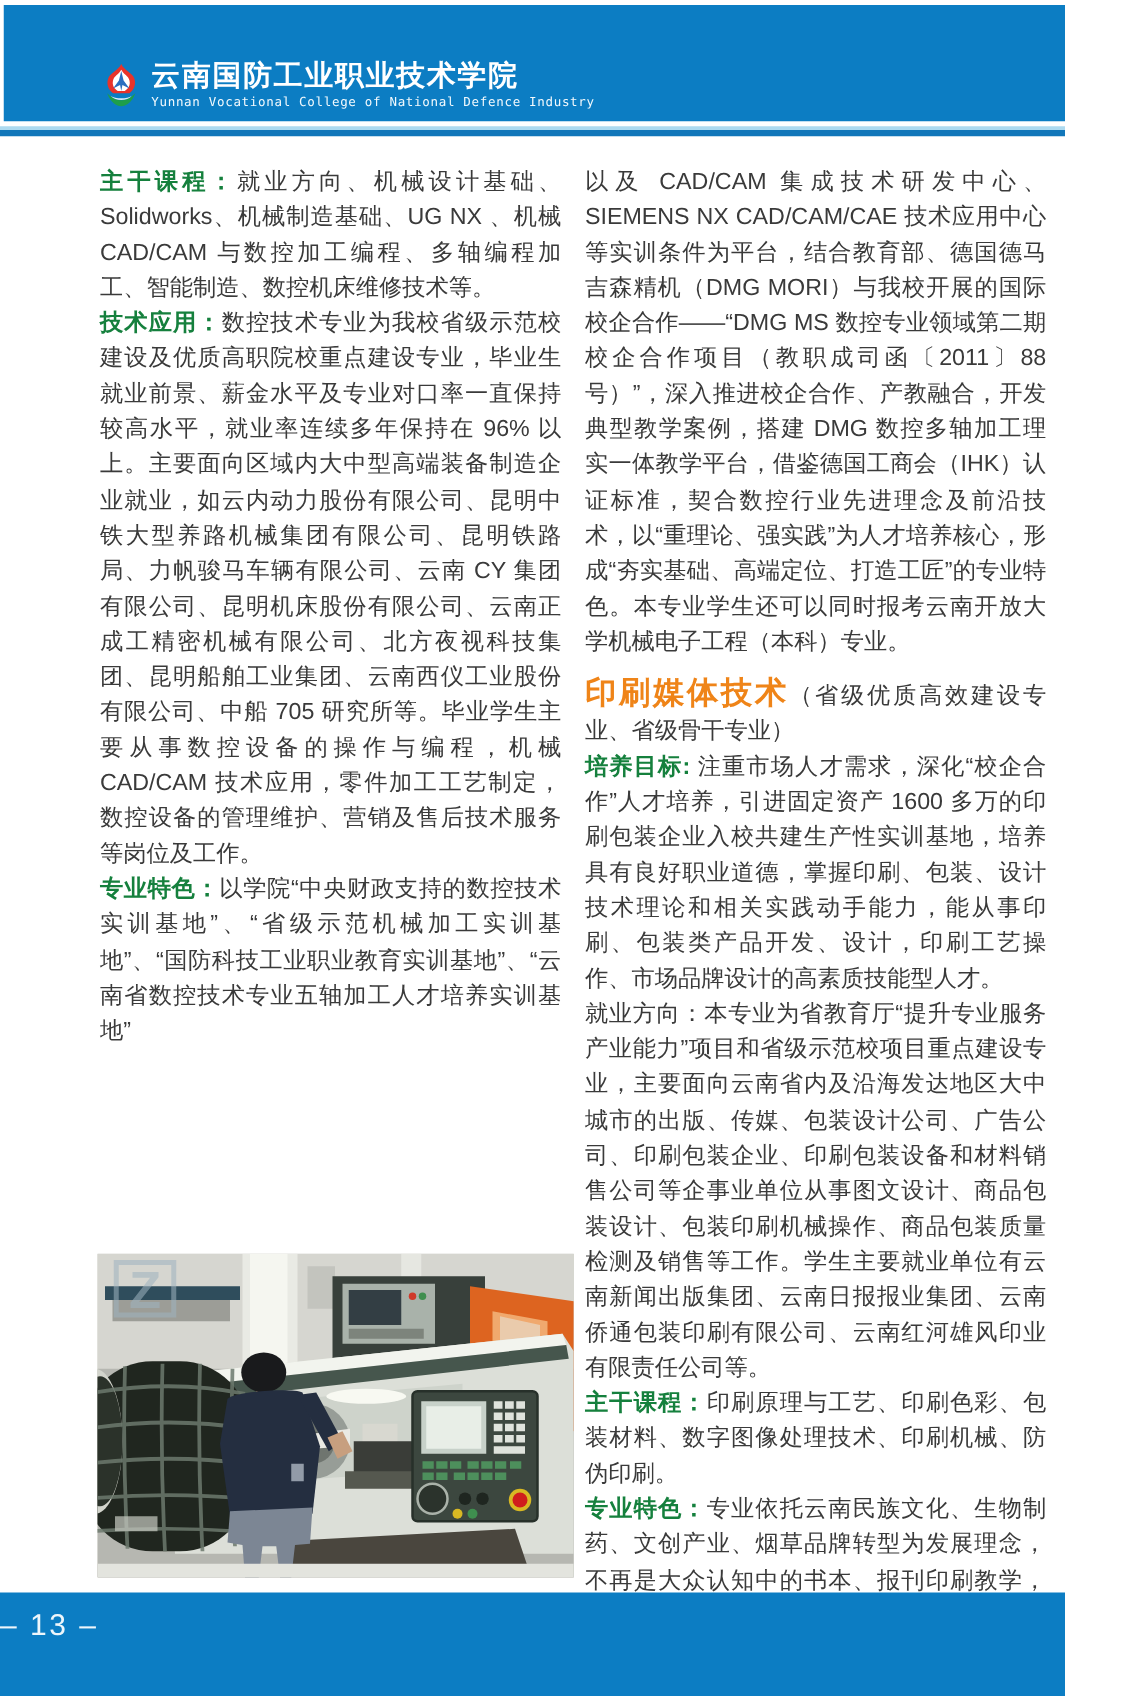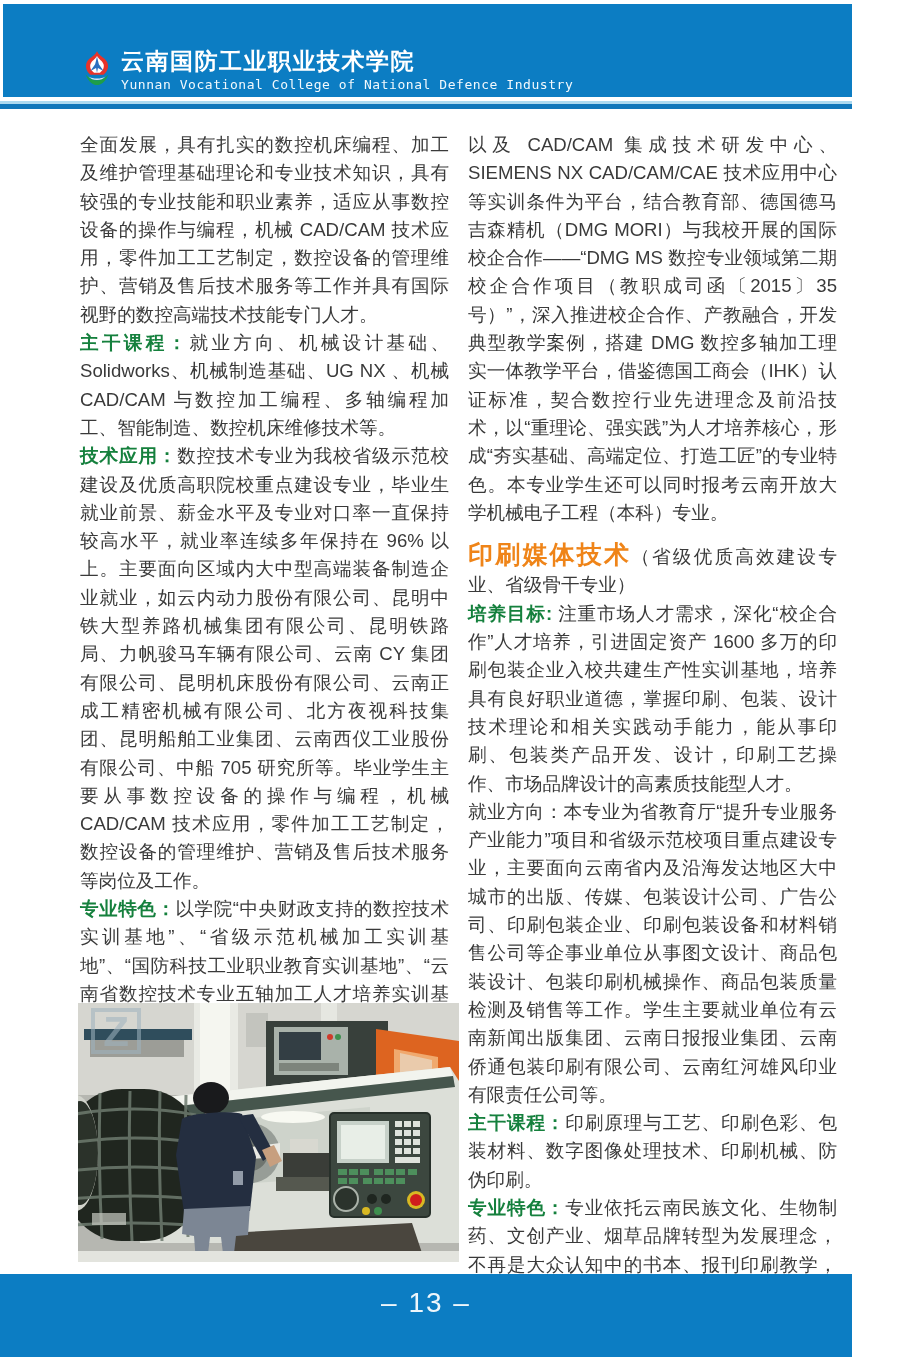--- a/index.html
+++ b/index.html
@@ -8,40 +8,40 @@
 
   
   .header{position:absolute;top:4px;left:3px;right:0;height:93px;background:#0c7dc3;}
   .stripe-light{position:absolute;top:101px;left:0;right:0;height:3px;background:#addaf0;}
   .stripe-blue{position:absolute;top:104px;left:0;right:0;height:5px;background:#1177ba;}
   .logo{position:absolute;left:82px;top:48px;display:flex;align-items:flex-start;}
   .emblem{width:30px;height:38px;flex:0 0 auto;margin-top:2px;}
   .logo-text{margin-left:9px;color:#ffffff;}
   .school-zh{font-size:23px;font-weight:bold;letter-spacing:1.5px;line-height:26px;
              font-family:"DejaVu Serif","Liberation Serif",serif;}
-  .school-en{font-size:13px;letter-spacing:.55px;margin-top:3px;color:#f2f9fd;
+  .school-en{font-size:10px;letter-spacing:.55px;margin-top:3px;color:#f2f9fd;
              font-family:"DejaVu Sans Mono","Liberation Mono",monospace;}
 
   
   .col{position:absolute;top:131px;width:369px;font-size:18.6px;line-height:28.3px;
        text-align:justify;color:#3a3a3a;}
   .col p{margin:0;}
   .col-left{left:80px;}
   .col-right{left:468px;}
   .lbl{font-weight:bold;color:#15803d;margin-top:41px;}
   .section-head{margin-top:13px !important;}
   .major-title{color:#ef8418;font-weight:bold;font-size:25px;}
 
   
   .photo{position:absolute;left:78px;top:1003px;width:381px;height:259px;background:#c9cac4;}
   .photo svg{display:block;width:100%;height:100%;}
 
   
   .footer{position:absolute;left:0;right:0;top:1274px;bottom:0;background:#0c7dc3;}
-  .pagenum{color:#eef6fb;font-size:28px;text-align:center;margin-top:13px;letter-spacing:2px;
+  .pagenum{color:#eef6fb;font-size:24px;margin-top:13px;letter-spacing:2px;
            font-family:"Liberation Sans",sans-serif;}
 </style>
 </head>
 <body>
 
 <div class="page">
 
   <div class="header"></div>
   <div class="stripe-light"></div>
   <div class="stripe-blue"></div>
@@ -54,28 +54,27 @@
       <path fill="#1e9e4a" d="M4 26 C9 31 13 32 16 32 C19 32 23 31 28 26 C25 34 20 37 16 37 C12 37 7 34 4 26 Z"></path>
       <path fill="#ffffff" d="M7 28 C11 31 21 31 25 28 C21 33 11 33 7 28 Z" opacity="0.85"></path>
     </svg>
     <div class="logo-text">
       <div class="school-zh">云南国防工业职业技术学院</div>
       <div class="school-en">Yunnan Vocational College of National Defence Industry</div>
     </div>
   </div>
 
   <div class="col col-left">
-    <p><span>全面发展，具有扎实的数控机床编程、加工及维护管理基础理论和专业技术知识，具有较强的专业技能和职业素养，适应从事数控设备的操作与编程，机械 CAD/CAM 技术应用，零件加工工艺制定，数控设备的管理维护、营销及售后技术服务等工作并具有国际视野的数控高端技术技能专门人才。</span></p>
     <p><span class="lbl">主干课程：</span><span>就业方向、机械设计基础、Solidworks、机械制造基础、UG NX 、机械 CAD/CAM 与数控加工编程、多轴编程加工、智能制造、数控机床维修技术等。</span></p>
     <p><span class="lbl">技术应用：</span><span>数控技术专业为我校省级示范校建设及优质高职院校重点建设专业，毕业生就业前景、薪金水平及专业对口率一直保持较高水平，就业率连续多年保持在 96% 以上。主要面向区域内大中型高端装备制造企业就业，如云内动力股份有限公司、昆明中铁大型养路机械集团有限公司、昆明铁路局、力帆骏马车辆有限公司、云南 CY 集团有限公司、昆明机床股份有限公司、云南正成工精密机械有限公司、北方夜视科技集团、昆明船舶工业集团、云南西仪工业股份有限公司、中船 705 研究所等。毕业学生主要从事数控设备的操作与编程，机械 CAD/CAM 技术应用，零件加工工艺制定，数控设备的管理维护、营销及售后技术服务等岗位及工作。</span></p>
     <p><span class="lbl">专业特色：</span><span>以学院“中央财政支持的数控技术实训基地”、“省级示范机械加工实训基地”、“国防科技工业职业教育实训基地”、“云南省数控技术专业五轴加工人才培养实训基地”</span></p>
   </div>
 
   <div class="col col-right">
-    <p><span>以及 CAD/CAM 集成技术研发中心、SIEMENS NX CAD/CAM/CAE 技术应用中心等实训条件为平台，结合教育部、德国德马吉森精机（DMG MORI）与我校开展的国际校企合作——“DMG MS 数控专业领域第二期校企合作项目（教职成司函〔2015〕35 号）”，深入推进校企合作、产教融合，开发典型教学案例，搭建 DMG 数控多轴加工理实一体教学平台，借鉴德国工商会（IHK）认证标准，契合数控行业先进理念及前沿技术，以“重理论、强实践”为人才培养核心，形成“夯实基础、高端定位、打造工匠”的专业特色。本专业学生还可以同时报考云南开放大学机械电子工程（本科）专业。</span></p>
+    <p><span>以及 CAD/CAM 集成技术研发中心、SIEMENS NX CAD/CAM/CAE 技术应用中心等实训条件为平台，结合教育部、德国德马吉森精机（DMG MORI）与我校开展的国际校企合作——“DMG MS 数控专业领域第二期校企合作项目（教职成司函〔2011〕88 号）”，深入推进校企合作、产教融合，开发典型教学案例，搭建 DMG 数控多轴加工理实一体教学平台，借鉴德国工商会（IHK）认证标准，契合数控行业先进理念及前沿技术，以“重理论、强实践”为人才培养核心，形成“夯实基础、高端定位、打造工匠”的专业特色。本专业学生还可以同时报考云南开放大学机械电子工程（本科）专业。</span></p>
     <p class="section-head"><span class="major-title">印刷媒体技术</span><span>（省级优质高效建设专业、省级骨干专业）</span></p>
     <p><span class="lbl">培养目标:</span><span> 注重市场人才需求，深化“校企合作”人才培养，引进固定资产 1600 多万的印刷包装企业入校共建生产性实训基地，培养具有良好职业道德，掌握印刷、包装、设计技术理论和相关实践动手能力，能从事印刷、包装类产品开发、设计，印刷工艺操作、市场品牌设计的高素质技能型人才。</span></p>
     <p><span>就业方向：本专业为省教育厅“提升专业服务产业能力”项目和省级示范校项目重点建设专业，主要面向云南省内及沿海发达地区大中城市的出版、传媒、包装设计公司、广告公司、印刷包装企业、印刷包装设备和材料销售公司等企事业单位从事图文设计、商品包装设计、包装印刷机械操作、商品包装质量检测及销售等工作。学生主要就业单位有云南新闻出版集团、云南日报报业集团、云南侨通包装印刷有限公司、云南红河雄风印业有限责任公司等。</span></p>
     <p><span class="lbl">主干课程：</span><span>印刷原理与工艺、印刷色彩、包装材料、数字图像处理技术、印刷机械、防伪印刷。</span></p>
     <p><span class="lbl">专业特色：</span><span>专业依托云南民族文化、生物制药、文创产业、烟草品牌转型为发展理念，不再是大众认知中的书本、报刊印刷教学，而是注重学生专业学习的职业生涯与云南经济发展结合，符合云南文化产业发展需求，教学中采用工学</span></p>
   </div>
 
   <div class="photo">
     <svg viewBox="0 0 381 259" preserveAspectRatio="none">
 

